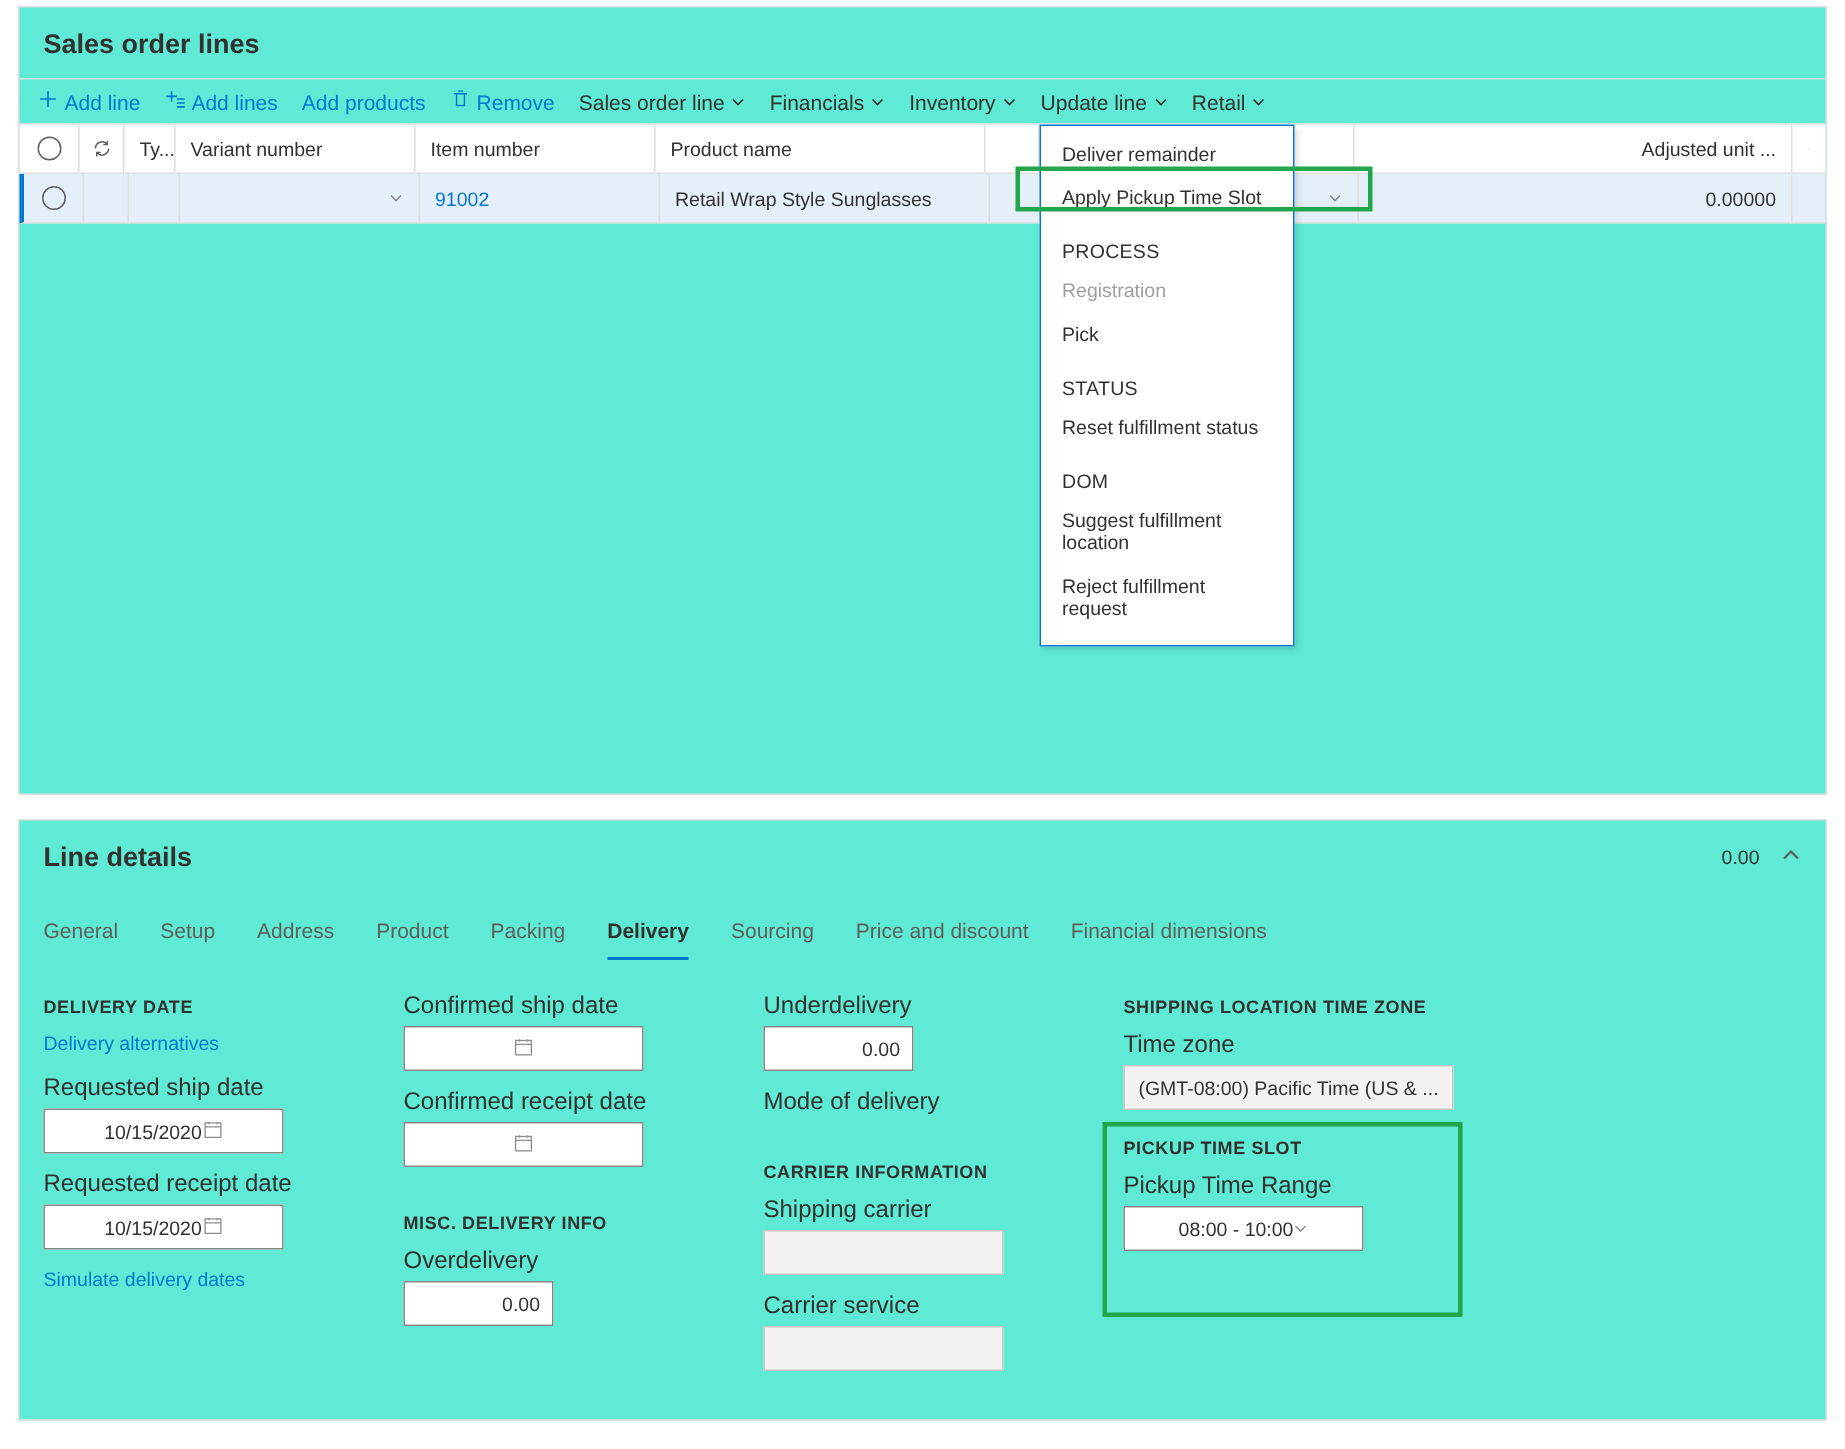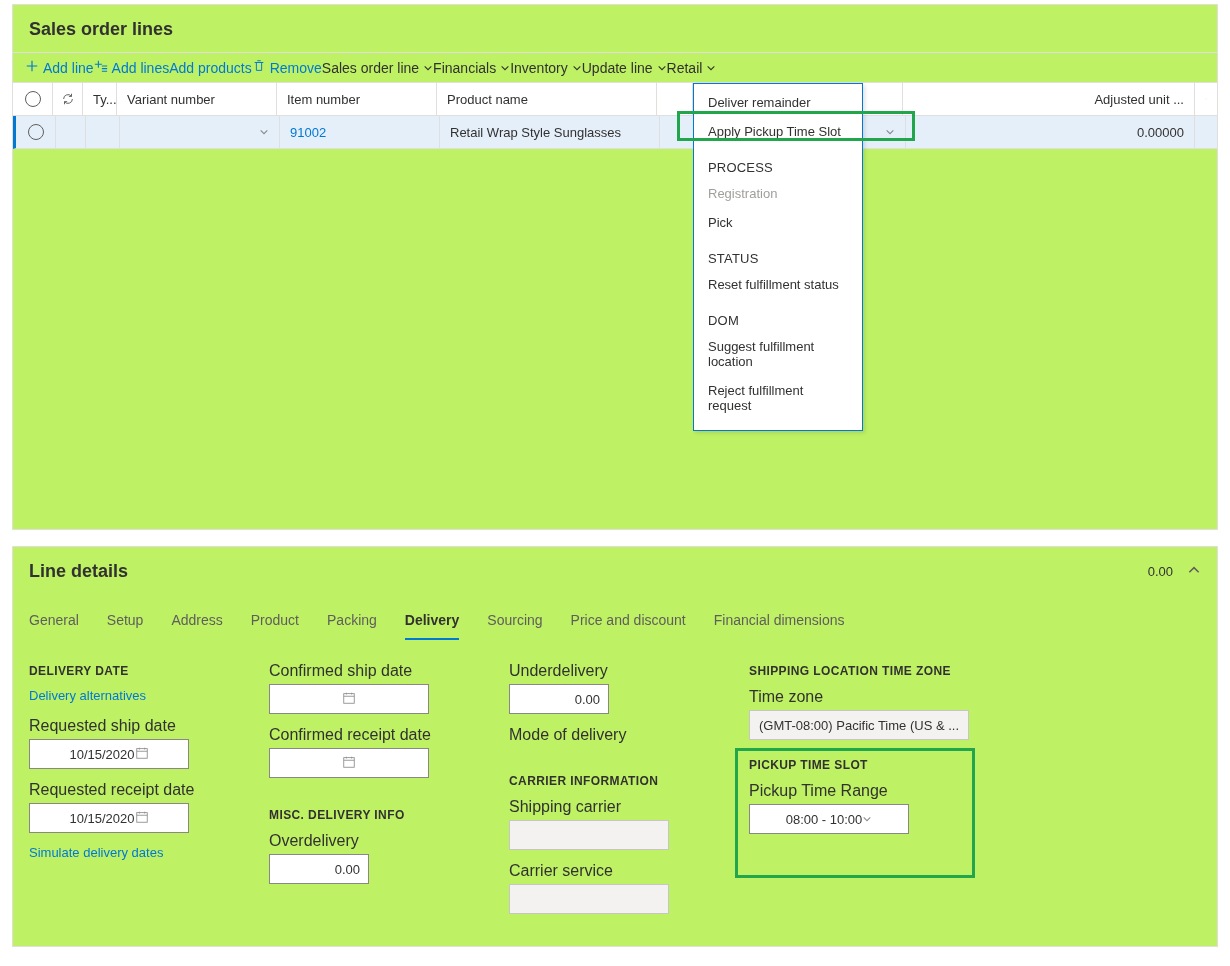--- a/index.html
+++ b/index.html
@@ -6,35 +6,36 @@
   body {
     margin: 0;
     font-family: "Segoe UI", Arial, sans-serif;
     font-size: 13px;
     color: #323130;
     background: #fff;
   }
   .panel {
     border: 1px solid #e1dfdd;
     margin: 4px 12px 16px 12px;
-    background: #bef264;
+    background: #5eead4;
   }
   .panel-header {
     font-size: 18px;
     font-weight: 600;
     padding: 14px 16px 12px 16px;
     display:flex;
     justify-content: space-between;
     align-items:center;
   }
   .panel-header .right { font-size:13px; font-weight:400; display:flex; gap:14px; align-items:center;}
   .chevron-up svg { width:14px; height:14px; }
   .toolbar {
     display: flex;
     align-items: center;
+    gap: 16px;
     padding: 6px 12px;
     border-top: 1px solid #e1dfdd;
     border-bottom: 1px solid #e1dfdd;
     font-size: 14px;
   }
   .tb-item { display:flex; align-items:center; gap:4px; color:#0078d4; cursor:pointer;}
   .tb-item.dark { color:#323130; }
   .tb-item svg { width:14px; height:14px; }
   .tb-item .chev svg { width:10px; height:10px; }
   .grid {

